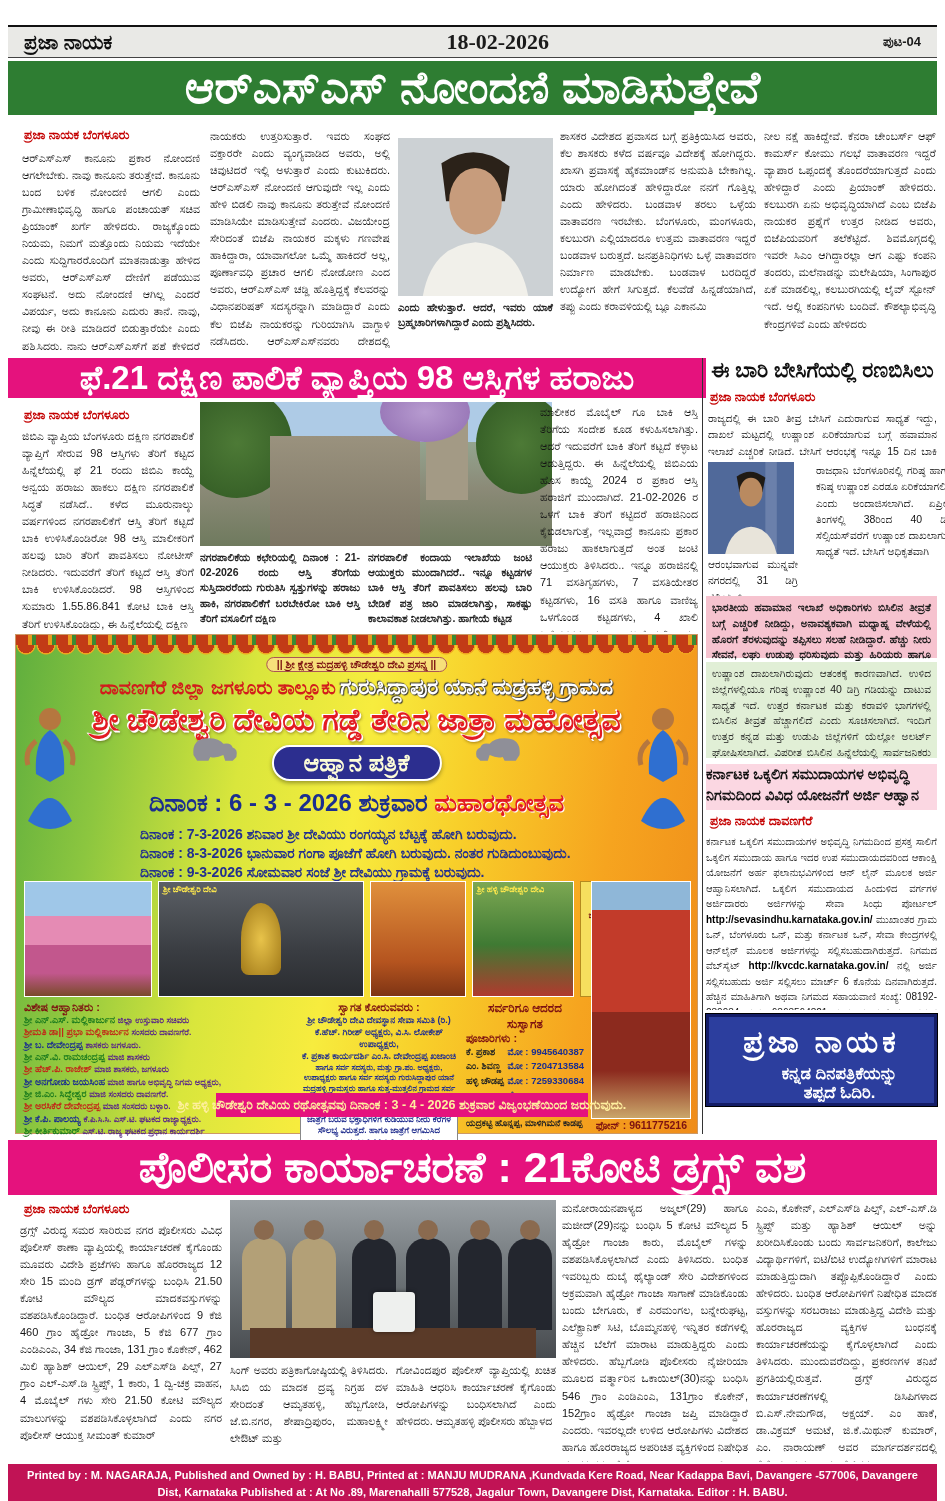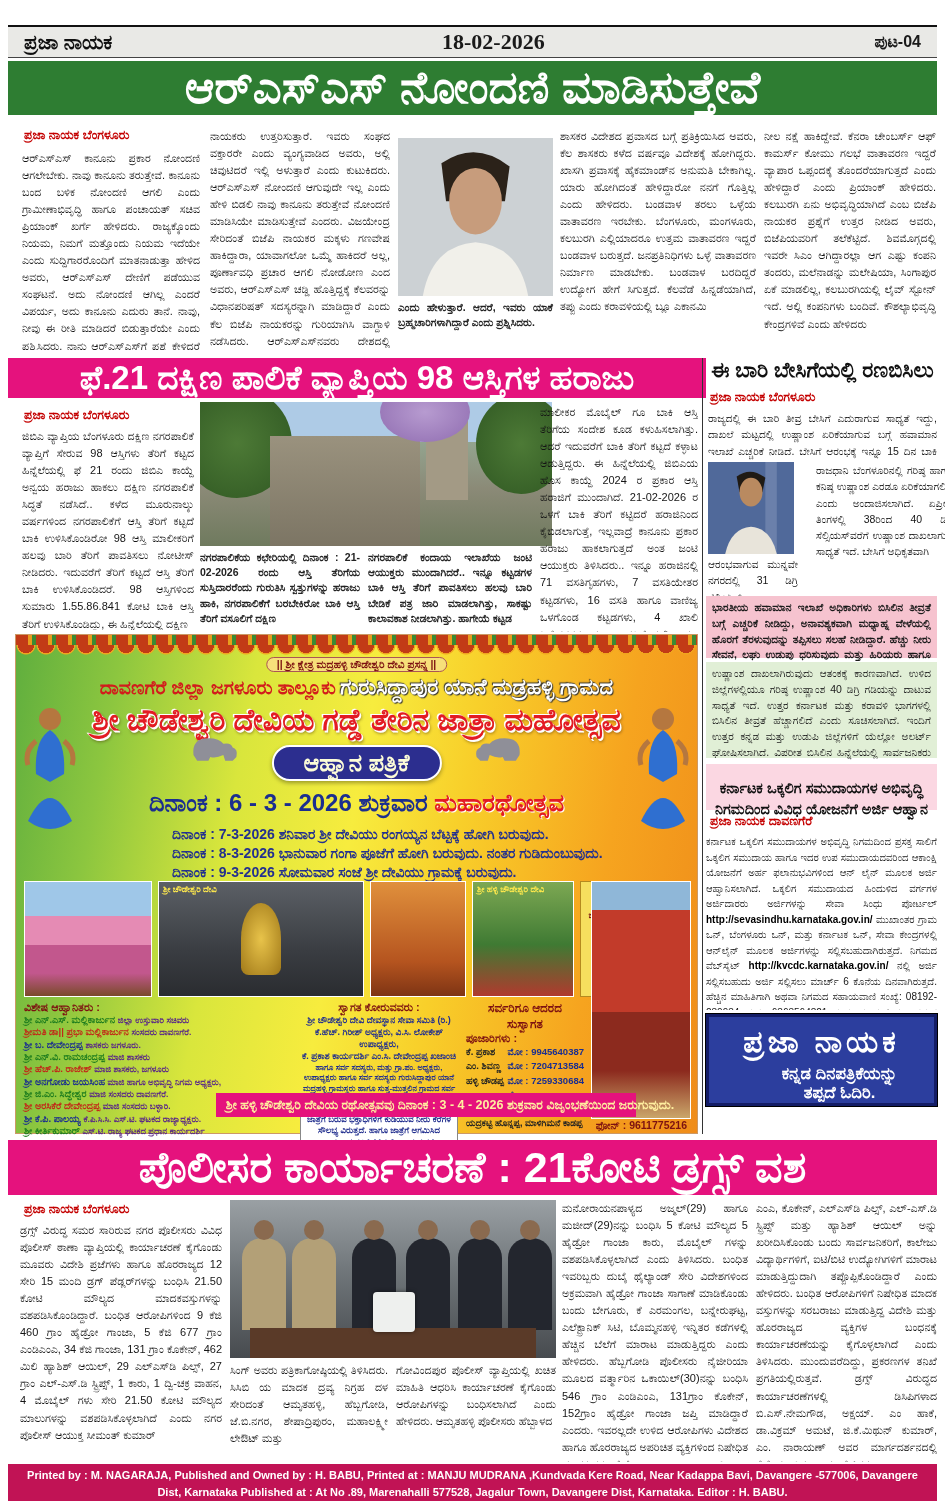--- a/index.html
+++ b/index.html
@@ -2,21 +2,21 @@
 <html><head>
 <meta charset="utf-8">
 <style>
   html,body{margin:0;padding:0;background:#fff;}
   #page{position:relative;width:945px;height:1501px;background:#fff;font-family:"Liberation Sans",sans-serif;color:#1a1a1a;overflow:hidden;text-decoration:underline;}
   .abs{position:absolute;}
   
   #masthead{left:8px;top:25px;width:929px;height:33px;background:#e9e9e6;border-top:2px solid #111;border-bottom:1px solid #444;display:flex;align-items:center;justify-content:space-between;padding:0 16px;box-sizing:border-box;}
   #masthead .paper{font-weight:bold;font-size:20px;color:#111;}
   #masthead .date{font-family:"Liberation Serif",serif;font-weight:bold;font-size:22px;}
-  #masthead .pageno{font-weight:bold;font-size:16px;}
+  #masthead .pageno{font-weight:bold;font-size:13px;}
   
   .band{color:#fff;font-weight:bold;display:flex;align-items:center;justify-content:center;white-space:nowrap;}
   #band-rss{left:8px;top:61px;width:929px;height:54px;background:#2e7d32;font-size:45px;}
   #band-auction{left:8px;top:358px;width:698px;height:40px;background:#e5127d;font-size:33px;}
   #band-drugs{left:8px;top:1140px;width:929px;height:55px;background:#e5127d;font-size:43px;}
   .byline{color:#c40000;font-weight:bold;font-size:12.5px;white-space:nowrap;}
   .body-col{font-size:11px;line-height:1.55;text-align:justify;color:#151515;overflow:hidden;}
   .cap{font-size:10.5px;line-height:1.45;text-align:justify;font-weight:bold;color:#222;}
   
   .ph{overflow:hidden;}
@@ -30,42 +30,42 @@
   .sil{position:absolute;bottom:28px;width:44px;height:92px;border-radius:20px 20px 0 0;background:#23262e;}
   .sil:before{content:"";position:absolute;top:-18px;left:12px;width:20px;height:20px;border-radius:50%;background:#8a6a4f;}
   .sil.khaki{background:#b3a077;}
   .ptable{position:absolute;left:6%;right:6%;bottom:0;height:30px;background:#5a3a28;}
   .pkg{position:absolute;left:44%;bottom:26px;width:42px;height:40px;background:#eef0ee;border-radius:4px;box-shadow:0 0 4px rgba(0,0,0,.5);}
   
   #sum-head{font-weight:bold;font-size:21px;color:#111;white-space:nowrap;}
   .note-pink{background:#f6c3cf;font-weight:bold;}
   .note-green{background:#e1efd6;}
   .note{font-size:10.5px;line-height:1.5;text-align:justify;padding:4px 6px;box-sizing:border-box;}
-  #okk-head{background:#fbd7e2;font-weight:bold;font-size:14.5px;text-align:center;line-height:1.45;color:#111;padding-top:14px;box-sizing:border-box;}
+  #okk-head{background:#fbd7e2;font-weight:bold;font-size:14.5px;text-align:left;line-height:1.45;color:#111;padding-top:0;box-sizing:border-box;}
   .url{font-weight:bold;color:#000;}
   
   #promo{background:#2c3e9e;border:3px solid #141d66;outline:1px solid #000;color:#fff;text-align:center;box-sizing:border-box;}
   #promo .t{font-size:30px;font-weight:bold;letter-spacing:4px;margin-top:8px;}
   #promo .l{font-size:16.5px;font-weight:bold;margin-top:4px;padding-left:36px;}
   
   .vline{background:#333;width:1px;}
   
   #ad{left:15px;top:634px;width:683px;height:500px;background:linear-gradient(100deg,#5fae3e 0%,#8cc63f 14%,#d9e63c 32%,#f7ec3e 48%,#f8cf2a 62%,#f6a41f 82%,#ef8c1a 100%);border:1px solid #c96;box-sizing:border-box;}
   #garland{position:absolute;left:0;top:0;right:0;height:10px;background:repeating-linear-gradient(90deg,#c23b16 0 12px,#e89b1d 12px 16px,#3c8a33 16px 20px);}
   #garland:after{content:"";position:absolute;left:0;right:0;top:10px;height:12px;background-image:radial-gradient(circle at 10px 0px,#c23b16 0 8px,#f0a51f 8px 9px,transparent 10px);background-size:20px 12px;background-repeat:repeat-x;}
   #ad .kshetra{position:absolute;top:22px;left:50%;transform:translateX(-50%);font-size:10.5px;font-weight:bold;color:#7c1111;background:#f7df7a;border:1px solid #a55;padding:0 10px;border-radius:8px;white-space:nowrap;}
   #ad .line1{position:absolute;top:40px;width:100%;text-align:center;white-space:nowrap;font-weight:bold;}
   #ad .line1 .red{color:#d21c1c;font-size:19px;}
   #ad .line1 .white{color:#fff;font-size:21px;text-shadow:1px 1px 1px #333,-1px -1px 1px #333;}
   #ad .main-title{position:absolute;top:68px;width:100%;text-align:center;font-size:30px;font-weight:bold;color:#e31b23;white-space:nowrap;text-shadow:1.5px 1.5px 0 #fff,-1.5px -1.5px 0 #fff,2px 3px 3px rgba(60,30,0,.45);}
   #ad .pill{position:absolute;top:110px;left:50%;transform:translateX(-50%);background:#2c2e8f;color:#fdfdd8;border:2px solid #fff;border-radius:22px;font-size:24px;font-weight:bold;padding:2px 30px;white-space:nowrap;box-shadow:0 2px 4px rgba(0,0,0,.35);}
   #ad .dateline{position:absolute;top:154px;width:100%;text-align:center;font-weight:bold;font-size:24px;white-space:nowrap;}
   #ad .dateline .blue{color:#1b2e8f;}
   #ad .dateline .red{color:#e31b23;text-shadow:1px 1px 0 #fff;}
-  #ad .sched{position:absolute;top:190px;left:156px;width:470px;}
+  #ad .sched{position:absolute;top:190px;left:124px;width:470px;}
   #ad .sched div{font-size:14px;font-weight:bold;color:#23308f;line-height:1.35;white-space:nowrap;}
   #strip{position:absolute;top:246px;left:8px;height:116px;display:flex;gap:6px;}
   .adph{position:relative;height:116px;border:1px solid #fff;box-sizing:border-box;}
   .adph .lbl{position:absolute;top:2px;left:4px;font-size:8.5px;font-weight:bold;color:#ffe94d;white-space:nowrap;}
   #adph-temple{width:128px;background:linear-gradient(180deg,#9fc7e8 0 30%,#e58bb4 30% 55%,#c2578d 55% 80%,#7a4a2a 100%);}
   #adph-sanctum{width:206px;background:linear-gradient(180deg,#5c6066,#3a3d42 60%,#2a2c30);}
   #adph-sanctum:before{content:"";position:absolute;left:40%;top:18%;width:20%;height:64%;background:radial-gradient(#e8c34a,#a07818);border-radius:50% 50% 8px 8px;}
   #adph-offer{width:96px;background:linear-gradient(180deg,#e0903c,#b5541f 70%,#7e3414);}
   #adph-deity2{width:102px;background:linear-gradient(180deg,#7da853,#3f7a33 55%,#b03a2e);}
   #adph-chariot{position:absolute;top:246px;right:6px;width:100px;height:238px;border:1px solid #fff;box-sizing:border-box;background:linear-gradient(180deg,#8fb7d8 0 12%,#c23b2a 12% 55%,#8c2a1e 55% 80%,#caa66a 100%);}
@@ -76,21 +76,21 @@
   .inv:nth-child(3n) .inv-name{color:#c22718;}
   .inv:nth-child(3n+1) .inv-name{color:#1b2e8f;}
   .inv .inv-des{font-size:8.5px;color:#5b2a86;font-weight:bold;}
   .wel-line{font-size:9px;line-height:1.35;color:#23308f;font-weight:bold;text-align:center;}
   #waternote{background:#fff;border:1px solid #888;font-size:8.5px;color:#23308f;font-weight:bold;padding:3px 5px;margin-top:4px;text-align:center;line-height:1.35;}
   .greet{font-size:12px;font-weight:bold;color:#7c1111;text-align:center;line-height:1.3;}
   .pr-row{display:flex;justify-content:space-between;font-size:9.5px;font-weight:bold;line-height:1.5;}
   .pr-row .pr-name{color:#222;}
   .pr-row .pr-ph{color:#1b2e8f;}
   .pr-extra{font-size:9px;font-weight:bold;color:#222;margin-top:2px;white-space:nowrap;}
-  #ratha{position:absolute;left:200px;bottom:16px;width:372px;height:24px;background:#e5127d;color:#ffef9f;font-weight:bold;font-size:12.5px;display:flex;align-items:center;justify-content:center;white-space:nowrap;padding-left:48px;}
+  #ratha{position:absolute;left:200px;bottom:16px;width:372px;height:24px;background:#e5127d;color:#ffef9f;font-weight:bold;font-size:12.5px;display:flex;align-items:center;justify-content:center;white-space:nowrap;}
   #adphone{position:absolute;right:10px;bottom:1px;font-size:10.5px;font-weight:bold;color:#7c1111;}
   
   #footer{left:8px;top:1464px;width:929px;height:37px;background:#c11355;color:#fff;font-weight:bold;font-size:11px;text-align:center;line-height:1.55;padding-top:3px;box-sizing:border-box;}
   svg{display:block;}
   .dancer{position:absolute;top:66px;width:58px;height:150px;}
   .eleph{position:absolute;top:88px;width:56px;height:38px;}
 </style>
 </head>
 <body>
 

